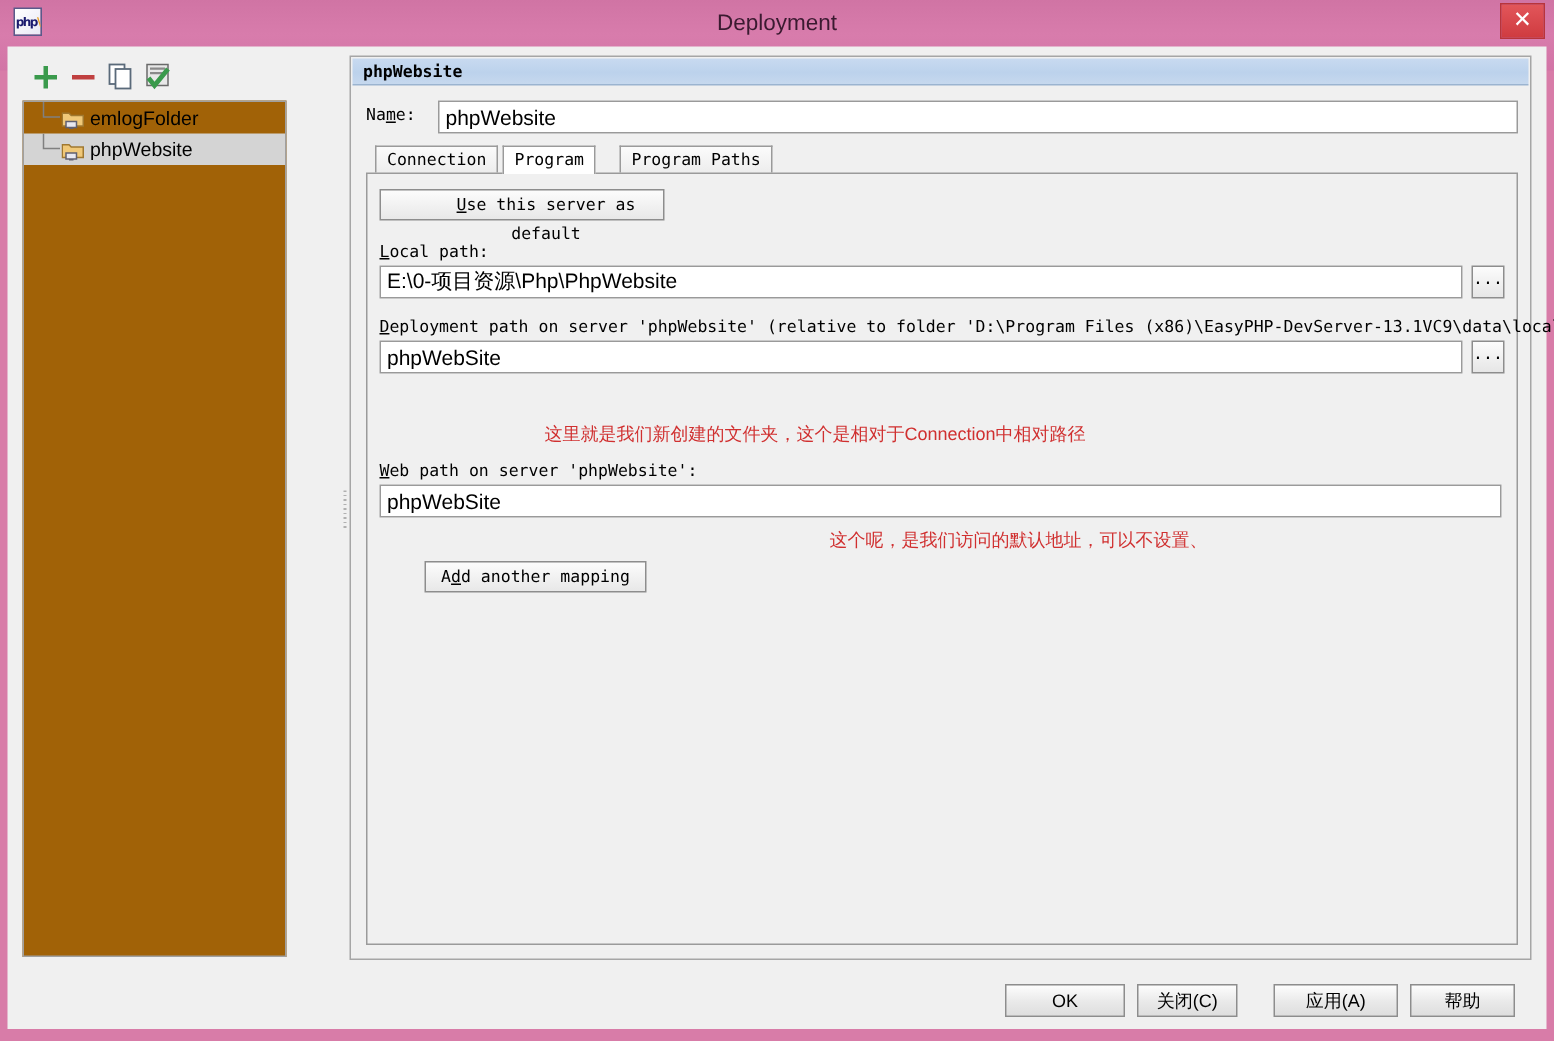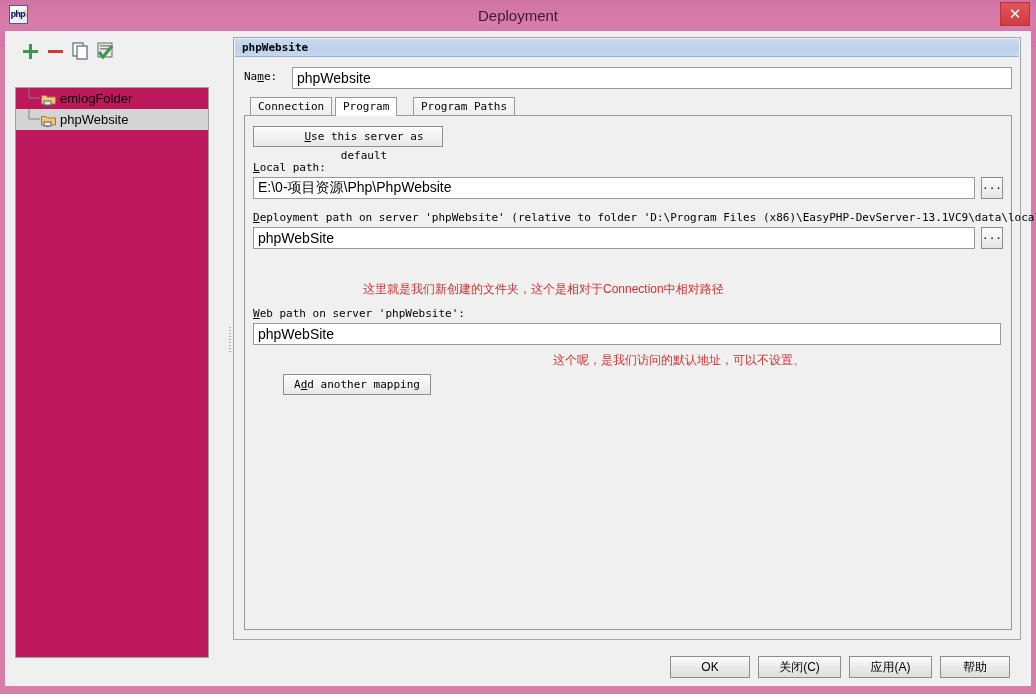--- a/index.html
+++ b/index.html
@@ -103,27 +103,26 @@
     position: absolute;
     top: 3px;
     width: 22px; height: 22px;
     cursor: pointer;
   }
   .tb-btn svg { display: block; }
 
   #tree-box {
     position: absolute;
     left: 0; top: 30px;
-    width: 194px;
+    width: 176px;
     height: 571px;
-    background: #be185d;
+    background: #a16207;
     border: 1px solid #a0a0a0;
     box-sizing: border-box;
     overflow: hidden;
-    margin-top: 20px;
   }
   .tree-row {
     position: relative;
     height: 21px;
     line-height: 21px;
     font-family: "Liberation Sans", sans-serif;
     font-size: 13px;
     color: #000000;
     cursor: pointer;
     padding-left: 44px;
@@ -487,19 +486,19 @@
 
 
         <div class="annotation" style="left:308px; top:236px;">这个呢，是我们访问的默认地址，可以不设置、</div>
 
         <div id="add-mapping-btn">A<u>d</u>d another mapping</div>
       </div>
     </div>
 
     <div id="bottom-bar">
       <div class="dlg-btn" style="left:665px; width:80px;">OK</div>
-      <div class="dlg-btn" style="left:753px; width:83px;">关闭(C)</div>
+      <div class="dlg-btn" style="left:753px; width:67px;">关闭(C)</div>
       <div class="dlg-btn" style="left:844px; width:83px;">应用(A)</div>
       <div class="dlg-btn" style="left:935px; width:70px;">帮助</div>
     </div>
 
   </div>
 </div>
 
 </body></html>

